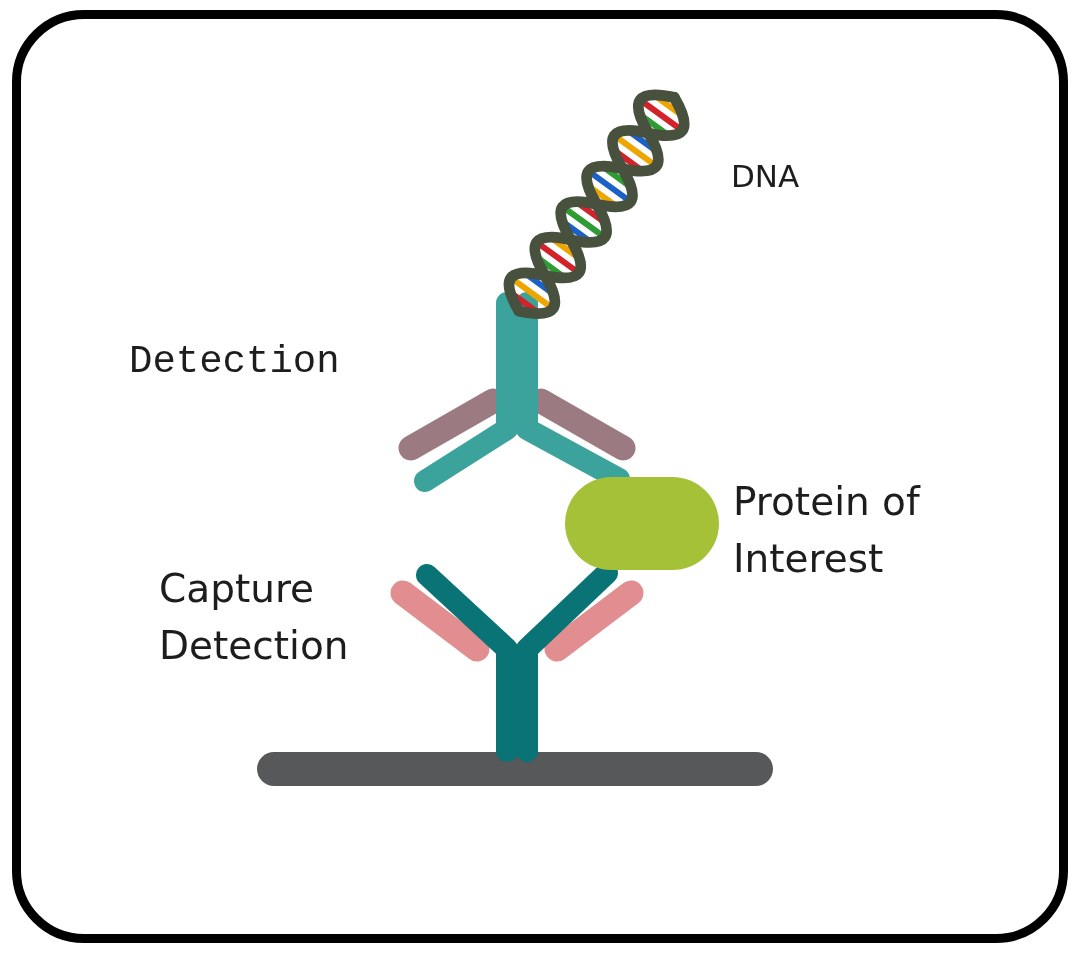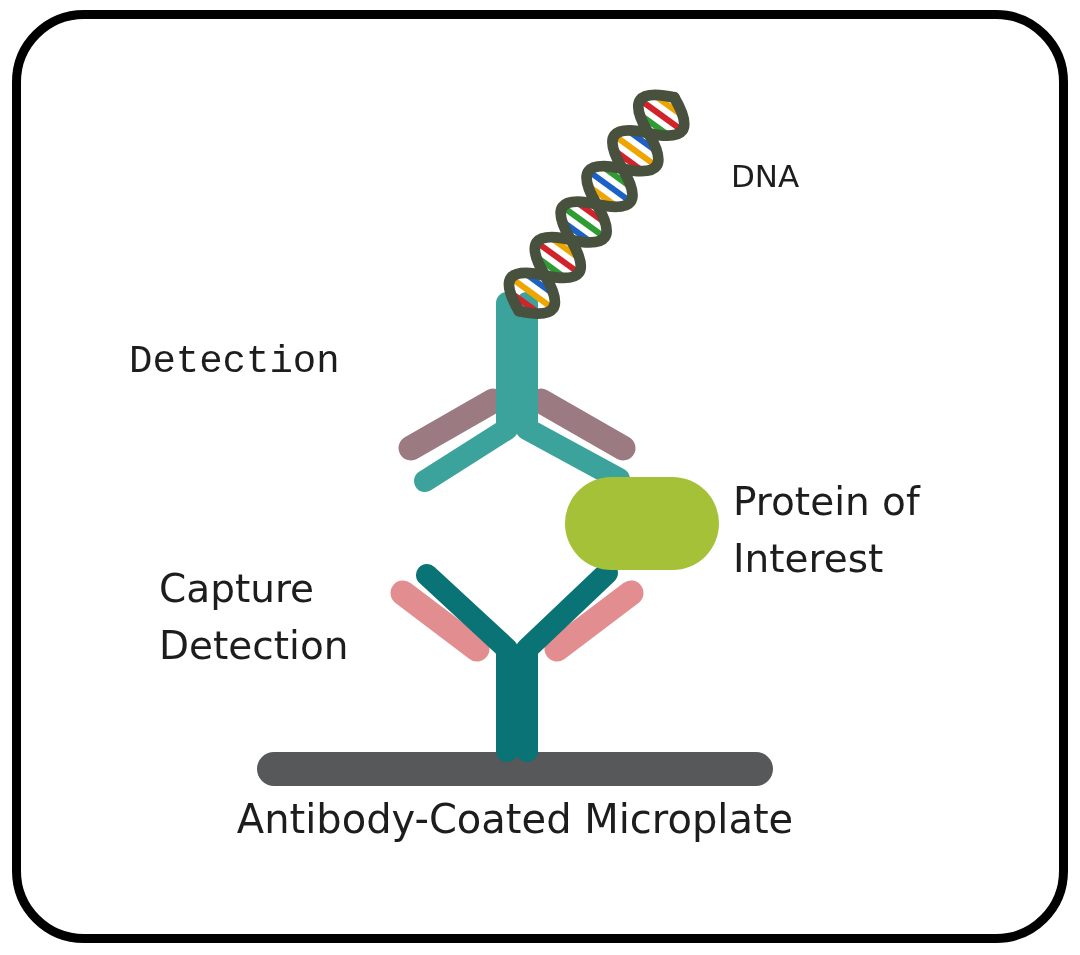--- a/index.html
+++ b/index.html
@@ -98,15 +98,14 @@
   <div class="label capture-label">
     <span class="line">Capture</span>
     <span class="line">Detection</span>
   </div>
 
   <div class="label protein-label">
     <span class="line">Protein of</span>
     <span class="line">Interest</span>
   </div>
 
-  <div class="label microplate-label">Antibody-Coated Microplate</div>
 
 </div>
 
 </body></html>

